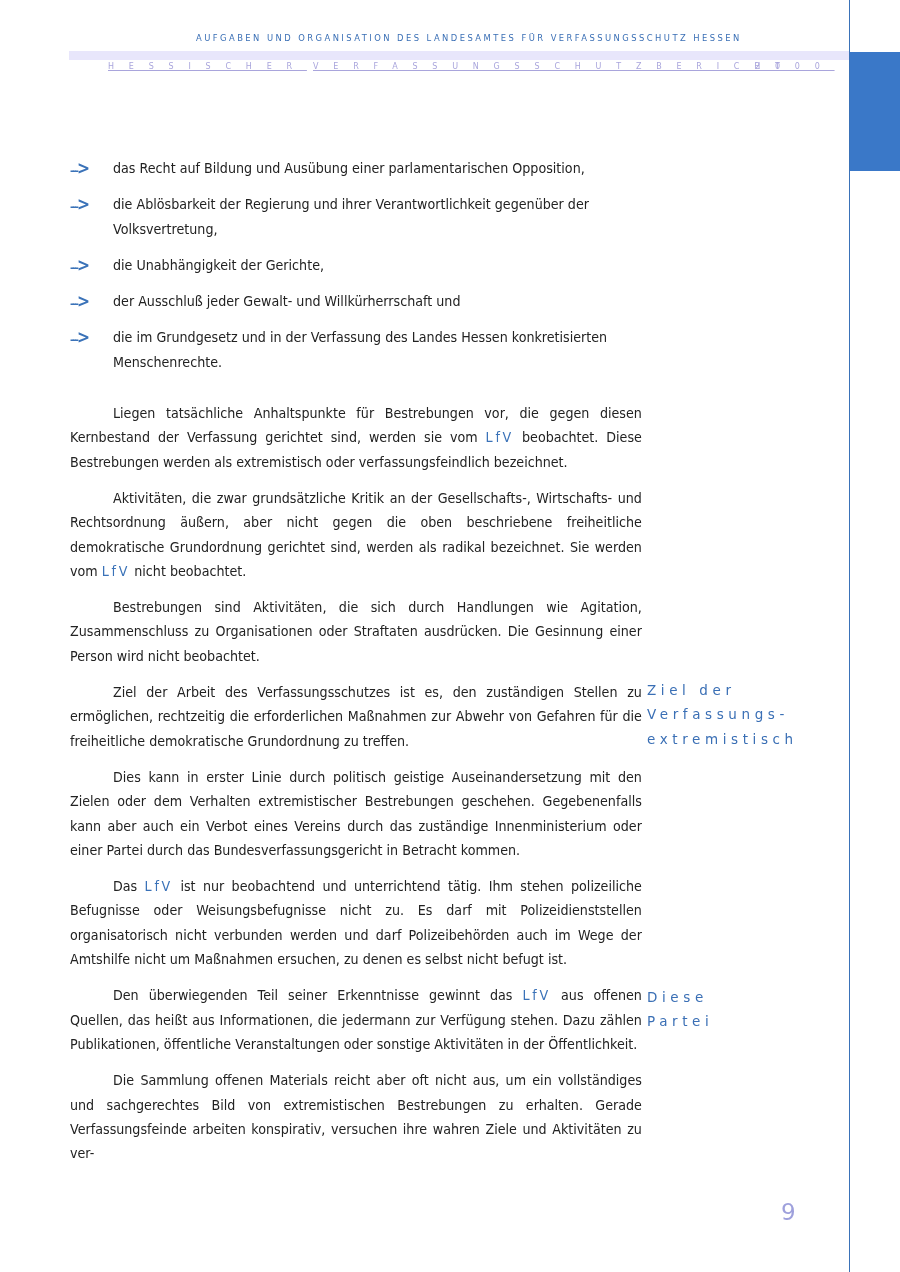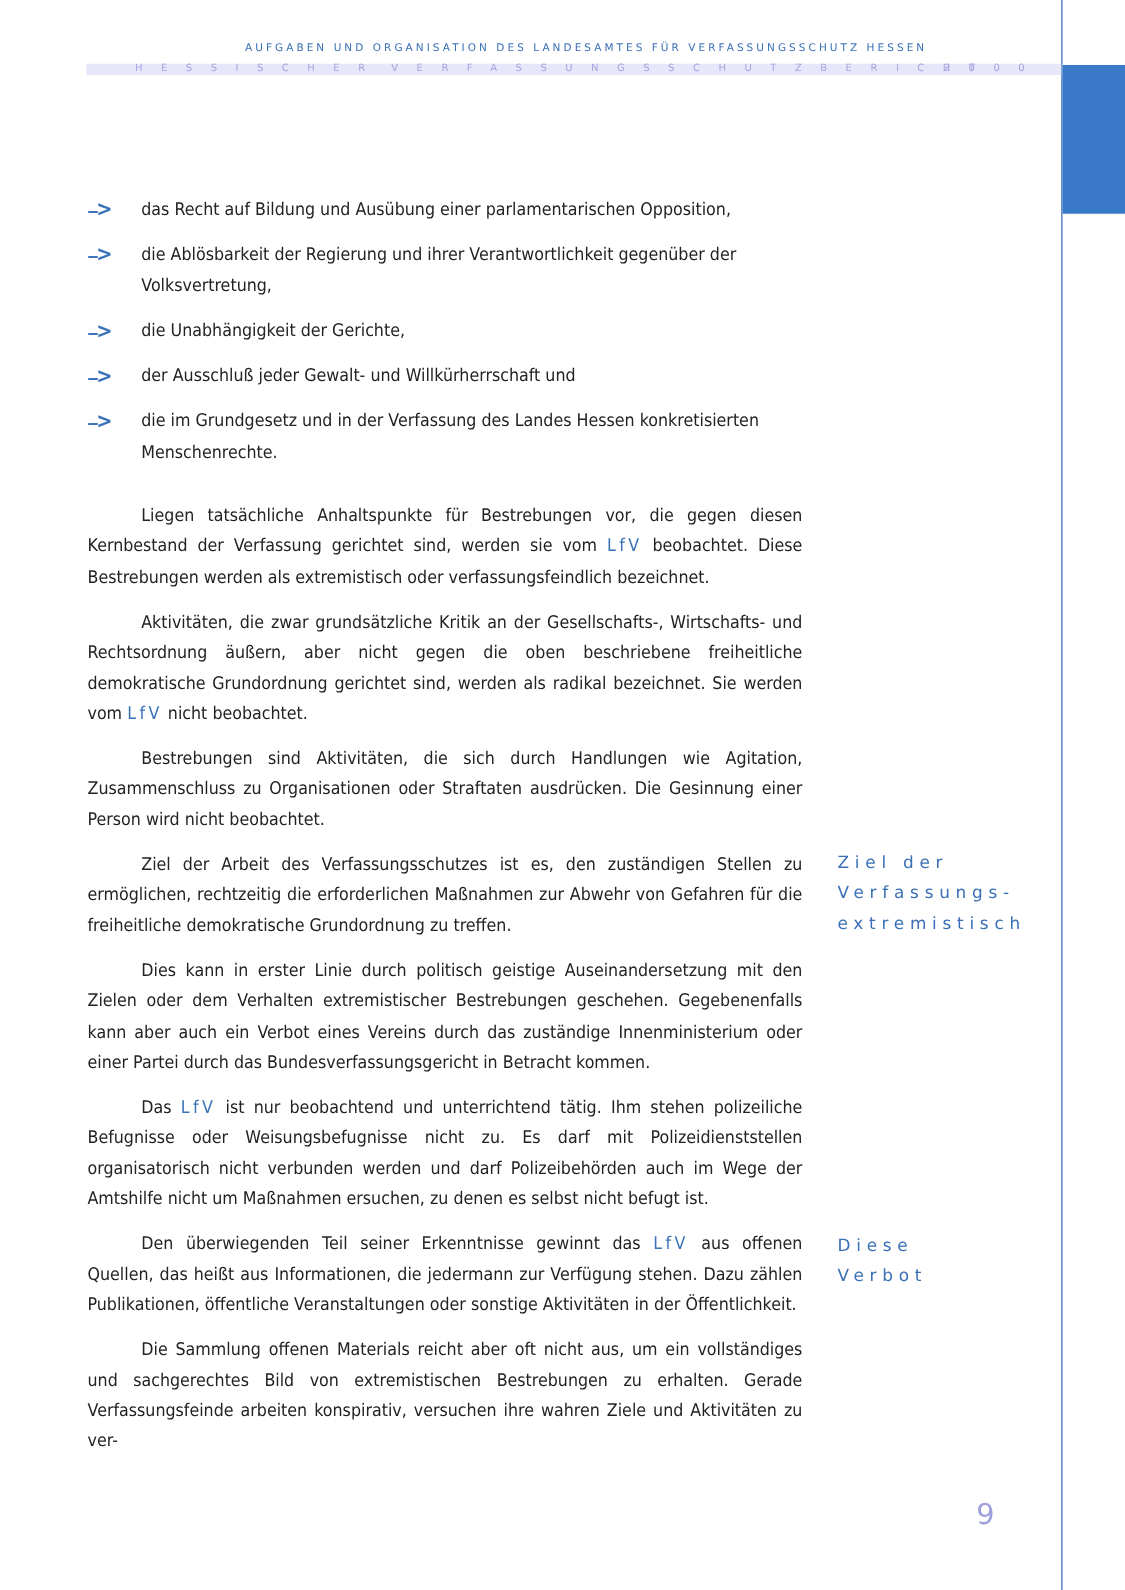--- a/index.html
+++ b/index.html
@@ -15,39 +15,39 @@
     position:absolute; top:33px; left:180px; width:470px;
     font-size:8.4px; letter-spacing:2.45px; color:#3a6fb5; white-space:nowrap;margin-left:16px;
   }
   .header-band {
     position:absolute; left:69px; top:51px; width:780px; height:9px; background:#e8e6fb;
   }
   .header-band-text {
     position:absolute; left:108px; top:50px;
     font-size:8px; color:#a9a5dc; white-space:nowrap;
   }
-  .header-band-text span { position:absolute; top:0; letter-spacing:14.8px; }
+  .header-band-text span { position:absolute; top:12px; letter-spacing:14.8px;text-decoration:underline; }
 
   .content {
     position:absolute; left:70px; top:156px; width:572px;
     font-size:13.9px; line-height:24.3px; color:#222;
     transform:scaleX(0.915); transform-origin:left top;
   }
   .content-inner { width:625px; }
   .bullet { position:relative; padding-left:47px; margin-bottom:12px; }
   .bullet .arrow {
     position:absolute; left:0; top:0; color:#3a72b8; font-weight:bold; letter-spacing:-1px;
   }
   .bullet .arrow .dash { font-size:11px; letter-spacing:-2px; }
   .bullet .arrow .gt { font-size:17px; }
   p { margin:0 0 12px 0; text-align:justify; text-indent:47px; }
   .bullets { margin-bottom:27px; }
   .lfv { color:#3a72b8; letter-spacing:3px; }
   .margin-note {
-    position:absolute; left:670px; font-size:13.5px; line-height:24.3px;
+    position:absolute; left:647px; font-size:13.5px; line-height:24.3px;
     color:#3a6fb5; letter-spacing:4.6px; white-space:nowrap;
   }
   .page-number {
     position:absolute; left:781px; top:1199px; font-size:23px; color:#9ea0dc;
   }
 </style>
 </head>
 <body>
 
 <div class="vline"></div>
@@ -97,16 +97,16 @@
  </div>
 </div>
 
 <div class="margin-note" style="top:678px;">
   <div>Ziel der</div>
   <div>Verfassungs-</div>
   <div>extremistisch</div>
 </div>
 <div class="margin-note" style="top:985px;">
   <div>Diese</div>
-  <div>Verbot</div>
+  <div>Partei</div>
 </div>
 
 <div class="page-number">9</div>
 
 </body></html>

